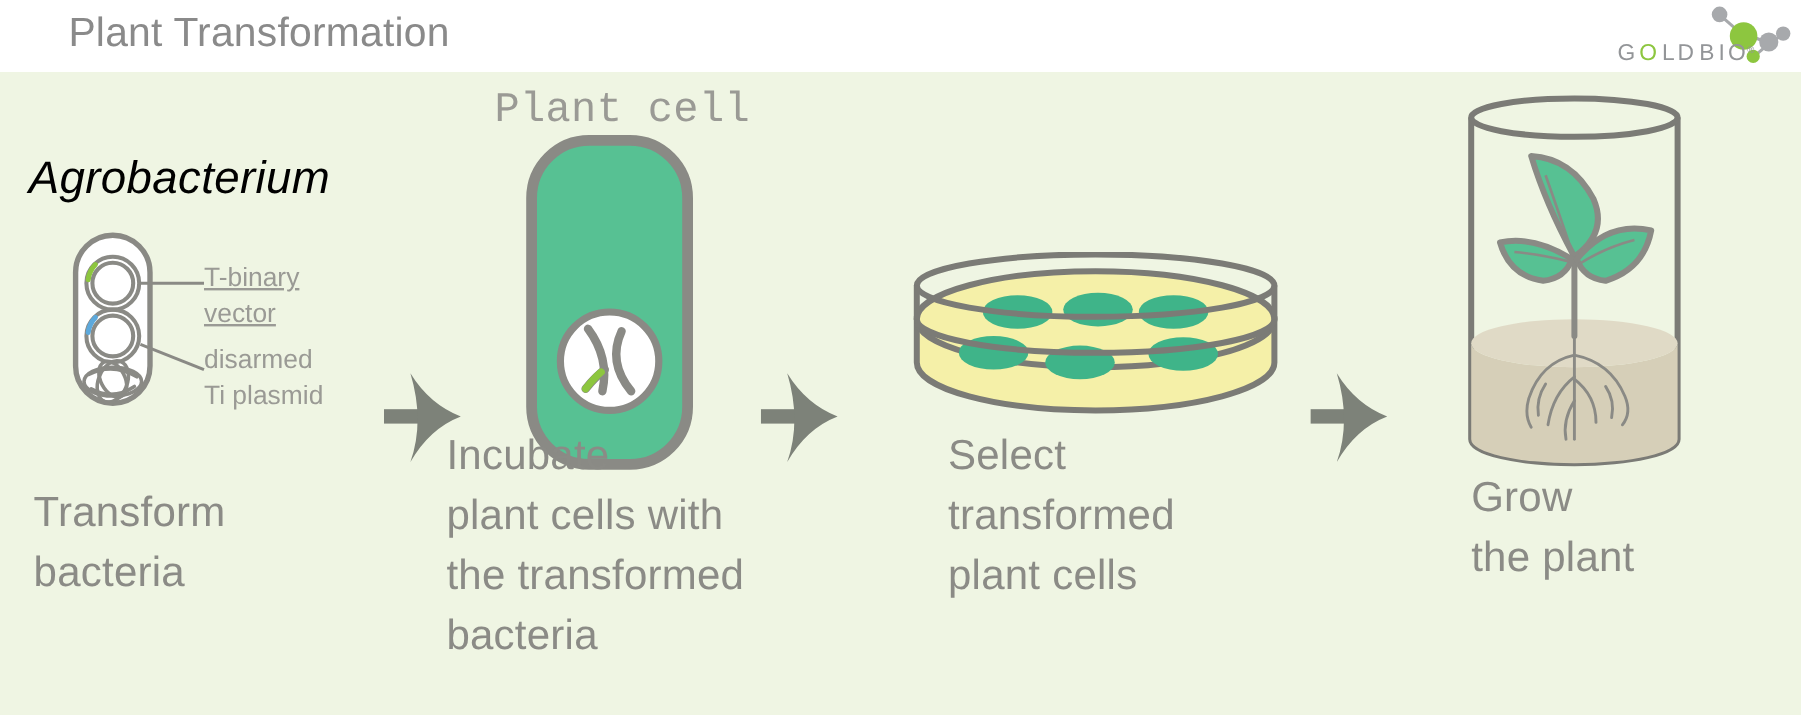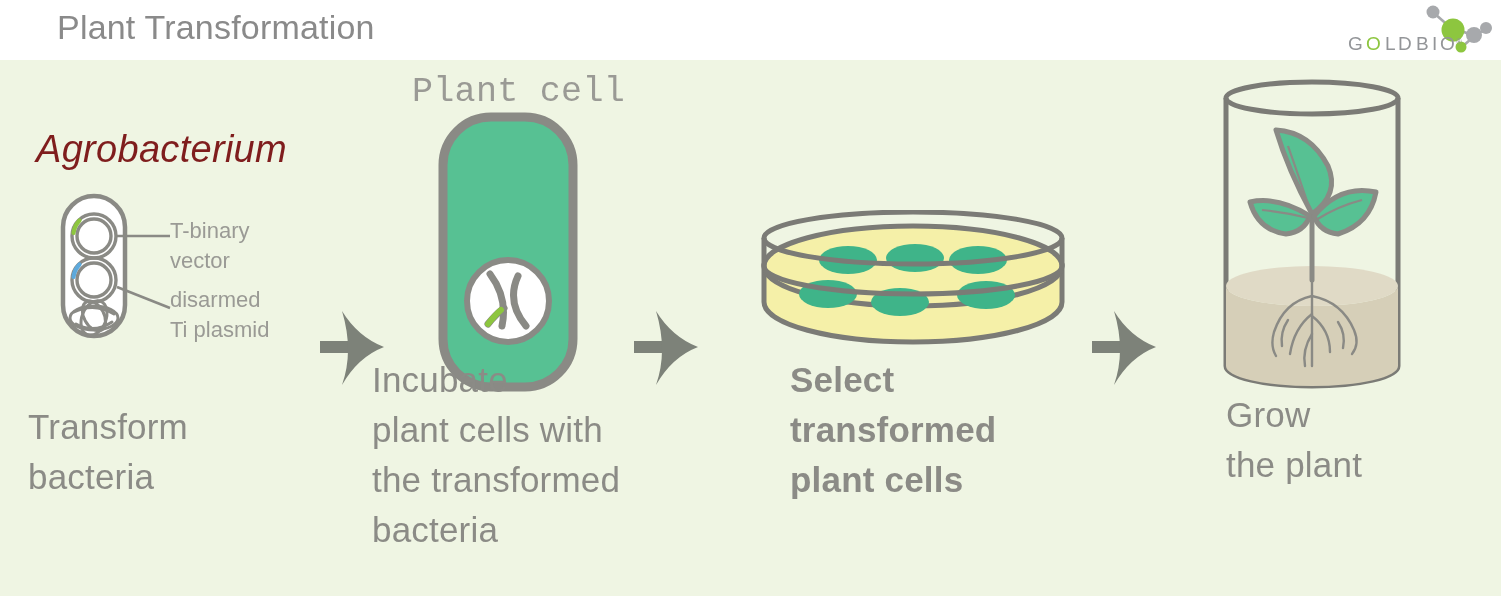--- a/index.html
+++ b/index.html
@@ -34,21 +34,21 @@
   .caption{
     position:absolute;
     font-size:35px; line-height:50px; color:#8b8b86;
     white-space:pre-line; font-weight:400; letter-spacing:.2px;
   }
   
   .sec-title{
     position:absolute; font-size:35px; color:#9a9a95; letter-spacing:.3px;
     white-space:nowrap;
   }
-  #agro-title{ left:36px; top:68px; font-style:italic; font-size:38px; color:#7f1d1d;}
+  #agro-title{ left:24px; top:68px; font-style:italic; font-size:38px; color:#000000;}
   #plantcell-title{ left:412px; top:12px;font-family:Liberation Mono, monospace; }
 
   
   .lead-label{
     position:absolute; font-size:22px; line-height:30px; color:#9a9a95;
     white-space:pre-line;
   }
 </style>
 </head>
 <body>
@@ -113,21 +113,21 @@
         <ellipse cx="46" cy="124" rx="10" ry="16" transform="rotate(-28 46 124)"></ellipse>
         <path d="M 26 120 Q 46 110 66 122"></path>
         <path d="M 28 132 Q 46 142 64 130"></path>
       </g>
 
       <line x1="69" y1="44" x2="122" y2="44" stroke="#8a8a85" stroke-width="2.6"></line>
       <line x1="69" y1="95" x2="122" y2="116" stroke="#8a8a85" stroke-width="2.6"></line>
     </svg>
   </div>
 
-  <div class="lead-label" style="left:170px; top:156px;">T-binary
+  <div class="lead-label" style="left:170px; top:156px;text-decoration:underline;">T-binary
 vector</div>
   <div class="lead-label" style="left:170px; top:225px;">disarmed
 Ti plasmid</div>
 
   <div class="caption" style="left:28px; top:295px; width:330px;margin-top:47px;">Transform
 bacteria</div>
 
   <div class="abs" style="left:320px; top:245px; width:80px; height:90px;">
     <svg width="80" height="90" viewBox="0 0 80 90">
       <rect x="0" y="36" width="34" height="12" fill="#7D8279"></rect>
@@ -175,21 +175,21 @@
       <ellipse cx="80" cy="84" rx="29" ry="14" fill="#3FB489"></ellipse>
       <ellipse cx="152" cy="92" rx="29" ry="14" fill="#3FB489"></ellipse>
       <ellipse cx="238" cy="85" rx="29" ry="14" fill="#3FB489"></ellipse>
 
       <ellipse cx="165" cy="28" rx="149" ry="26" fill="none" stroke="#7b7b76" stroke-width="5"></ellipse>
       <path d="M 16 28 L 16 56 M 314 28 L 314 56" stroke="#7b7b76" stroke-width="5" fill="none"></path>
       <path d="M 16 56 A 149 28 0 0 0 314 56" fill="none" stroke="#7b7b76" stroke-width="5"></path>
     </svg>
   </div>
 
-  <div class="caption" style="left:790px; top:295px; width:330px;font-weight:bold;">Select
+  <div class="caption" style="left:790px; top:295px; width:330px;">Select
 transformed
 plant cells</div>
 
   <div class="abs" style="left:1092px; top:245px; width:80px; height:90px;">
     <svg width="80" height="90" viewBox="0 0 80 90">
       <rect x="0" y="36" width="34" height="12" fill="#7D8279"></rect>
       <path d="M 22 6 Q 38 32 64 42 Q 38 52 22 80 Q 34 46 22 6 Z" fill="#7D8279"></path>
     </svg>
   </div>
 

